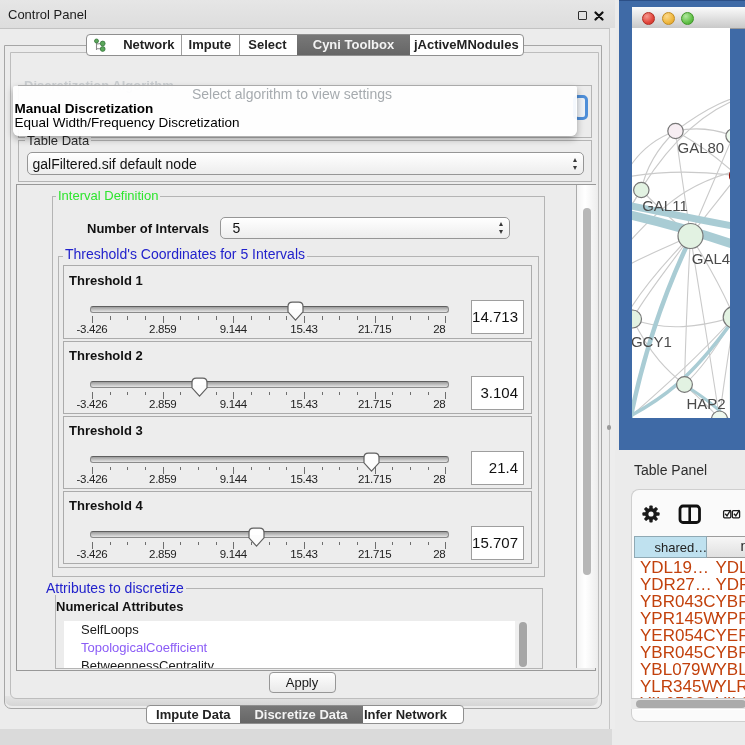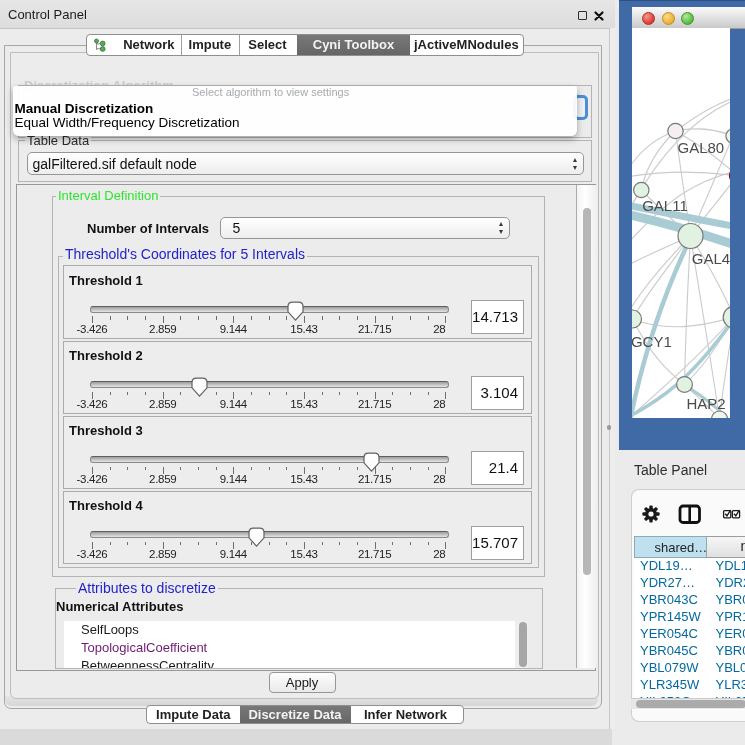--- a/index.html
+++ b/index.html
@@ -23,21 +23,21 @@
 .tpanel .tt{position:absolute;left:5.5px;top:6.5px;font-size:13px;font-weight:bold;color:#111}
 .track{position:absolute;left:26.5px;top:39.5px;width:357px;height:5px;border:1px solid #8a8a8a;border-top-color:#5f5f5f;border-radius:3px;background:linear-gradient(#9c9c9c,#e5e5e5)}
 .minor{position:absolute;left:28.5px;top:50px;width:355px;height:3.5px;
  background:repeating-linear-gradient(90deg,#6e6e6e 0px,#6e6e6e 1px,transparent 1px,transparent 17.665px)}
 .major{position:absolute;left:28.5px;top:50px;width:355px;height:7px;
  background:repeating-linear-gradient(90deg,#6e6e6e 0px,#6e6e6e 1px,transparent 1px,transparent 70.66px)}
 .tl{position:absolute;top:56.5px;width:60px;text-align:center;font-size:11.5px;color:#222;letter-spacing:-0.3px}
 .vbox{position:absolute;left:407.5px;top:34px;width:46px;height:32px;background:#fff;border:1px solid #9e9e9e;
   font-size:15px;color:#111;text-align:right;line-height:32px;padding-right:5px}
 .thumb{position:absolute;top:35px}
-.row{position:absolute;white-space:nowrap;font-size:13px;color:#0369a1}
+.row{position:absolute;white-space:nowrap;font-size:17px;color:#c2410c}
 </style>
 </head>
 <body>
 
 <div class="abs" style="left:0;top:0;width:615px;height:729px;background:#ececec"></div>
 <div class="abs" style="left:0;top:0;width:615px;height:28px;background:linear-gradient(#e6e6e6,#dddddd);border-bottom:1px solid #c2c2c2"></div>
 <div class="abs" style="left:8px;top:7px;font-size:13px;color:#1c1c1c">Control Panel</div>
 <div class="abs" style="left:578px;top:11px;width:7px;height:7px;border:1.5px solid #2e2e2e;border-radius:1px"></div>
 <svg class="abs" style="left:594px;top:11px" width="10" height="10" viewBox="0 0 10 10">
     <path d="M1.5 1.5 L8.5 8.5 M8.5 1.5 L1.5 8.5" stroke="#111" stroke-width="2.2" stroke-linecap="round"></path>
@@ -154,40 +154,40 @@
   <div class="tl" style="left:281.1px">21.715</div>
   <div class="tl" style="left:345.8px">28</div>
   <svg class="thumb" style="left:184.5px" width="17" height="21" viewBox="0 0 17 21">
       <path d="M1 5.5 Q1 1.2 5.3 1.2 L11.7 1.2 Q16 1.2 16 5.5 L16 10.8 L8.5 19.2 L1 10.8 Z" fill="#fcfcfc" stroke="#616161" stroke-width="1.2"></path>
       <path d="M2.2 6 Q2.2 2.4 5.5 2.4 L11.5 2.4 Q14.8 2.4 14.8 6 L14.8 8 L2.2 8 Z" fill="#ffffff" stroke="none"></path>
     </svg>
   <div class="vbox">15.707</div>
 </div>
 
 <div class="grp" style="left:55px;top:588px;width:486px;height:79px;background:transparent"></div>
-<div class="grplbl" style="left:76px;top:582px;color:#2222cc;font-size:14px">Attributes to discretize</div>
+<div class="grplbl" style="left:44px;top:582px;color:#2222cc;font-size:14px">Attributes to discretize</div>
 <div class="abs" style="left:56px;top:598.5px;font-size:13px;font-weight:bold;color:#111">Numerical Attributes</div>
 <div class="abs" style="left:64px;top:621px;width:451px;height:47px;background:#fff;overflow:hidden">
   <div style="position:absolute;left:17px;top:1px;font-size:13px;color:#1a1a1a">SelfLoops</div>
-  <div style="position:absolute;left:17px;top:19px;font-size:13px;color:#701a75">TopologicalCoefficient</div>
+  <div style="position:absolute;left:17px;top:19px;font-size:13px;color:#8b5cf6">TopologicalCoefficient</div>
   <div style="position:absolute;left:17px;top:37px;font-size:13px;color:#1a1a1a">BetweennessCentrality</div>
 </div>
 <div class="abs" style="left:515px;top:621px;width:12.5px;height:47px;background:#efefef"></div>
 <div class="abs" style="left:518.5px;top:621.5px;width:8px;height:45px;border-radius:4px;background:#a6a6a6"></div>
 
 <div class="abs" style="left:268.5px;top:671.5px;width:65px;height:19px;border:1px solid #979797;border-radius:4px;background:linear-gradient(#fefefe,#e9e9e9);font-size:13px;color:#1a1a1a;display:flex;align-items:center;justify-content:center">Apply</div>
 
 <div class="seg" style="left:146px;top:705px;width:316px;height:17px">
   <div class="s" style="left:0;width:92.5px">Impute Data</div>
-  <div class="s dark" style="left:92.5px;width:111px">Discretize Data</div>
+  <div class="s dark" style="left:92.5px;width:123px">Discretize Data</div>
   <div class="s" style="left:201px;width:115px">Infer Network</div>
 </div>
 
 <div class="abs" style="left:13px;top:86px;width:564px;height:49.5px;background:rgba(255,255,255,0.94);border-radius:2px 2px 6px 6px;box-shadow:0 3px 7px rgba(0,0,0,0.33)">
-  <div style="position:absolute;left:179px;top:0px;font-size:11px;color:#a6abaf">Select algorithm to view settings</div>
+  <div style="position:absolute;left:179px;top:0px;font-size:14px;color:#a6abaf">Select algorithm to view settings</div>
   <div style="position:absolute;left:1.5px;top:14.5px;font-size:13.5px;font-weight:bold;color:#000">Manual Discretization</div>
   <div style="position:absolute;left:1.5px;top:28.5px;font-size:13.5px;color:#000">Equal Width/Frequency Discretization</div>
 </div>
 
 <div class="abs" style="left:0;top:729px;width:612px;height:16px;background:#dadada"></div>
 <div class="abs" style="left:606.5px;top:425px;width:4px;height:5px;border-radius:2px;background:#9a9a9a"></div>
 
 <div class="abs" style="left:618.5px;top:0;width:126.5px;height:450px;background:#3f6aa6;border-top:1.5px solid #2c4f86"></div>
 <div class="abs" style="left:631.5px;top:6.5px;width:113.5px;height:21.5px;background:linear-gradient(#fbfbfb,#c9c9c9);border-bottom:1px solid #9a9a9a"></div>
 <div class="abs" style="left:641.5px;top:12px;width:11px;height:11px;border-radius:50%;background:radial-gradient(circle at 35% 30%,#f59a91,#e2463c 60%,#c03328);border:0.5px solid #b02c22"></div>

